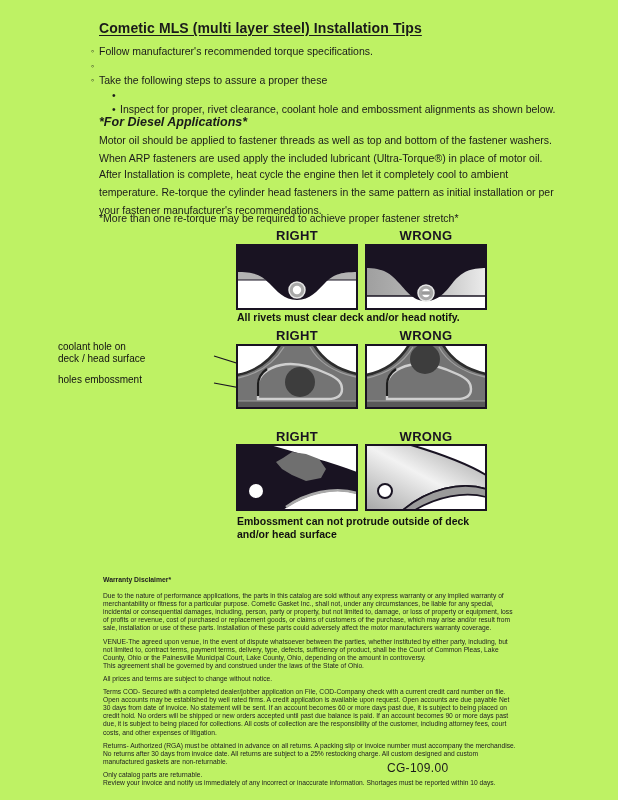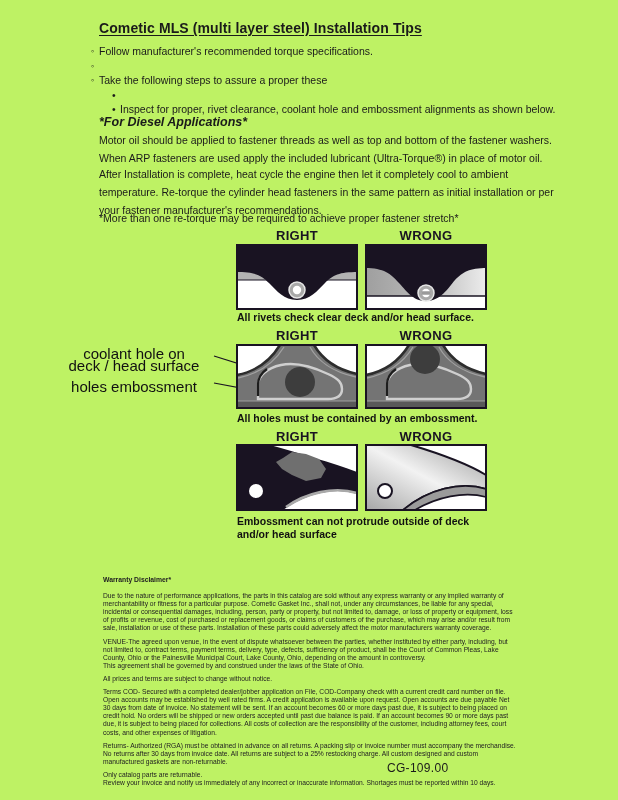--- a/index.html
+++ b/index.html
@@ -16,21 +16,21 @@
   .b-row{display:flex;align-items:flex-start;}
   .b-row .bm{width:8px;flex:0 0 8px;font-size:9px;line-height:14.6px;}
   .b-row.sub{margin-left:21px;}
   .b-row.sub .bm{font-size:10.5px;}
   .dheading{left:99px;top:115px;margin:0;font-size:12.5px;font-weight:bold;font-style:italic;}
   .para{margin:0;font-size:10.5px;line-height:18px;width:455px;left:99px;}
   .drow{left:0;width:618px;}
   .dlabel{position:absolute;top:0;font-size:13px;font-weight:bold;text-align:center;letter-spacing:.3px;color:#191322;}
   .panel{position:absolute;display:block;}
   .caption{position:absolute;font-size:10.5px;font-weight:bold;white-space:pre-line;line-height:13px;color:#111;}
-  .ann{position:absolute;text-align:center;font-size:15px;line-height:11.5px;color:#111;margin-top:7px;}
+  .ann{position:absolute;text-align:left;font-size:10px;line-height:11.5px;color:#111;}
   .leaders{position:absolute;left:0;top:0;pointer-events:none;}
   .warranty{left:103px;top:576px;width:414px;font-size:6.7px;line-height:8.1px;color:#222;}
   .warranty h3{margin:0 0 8px 0;font-size:6.8px;line-height:8.1px;font-weight:bold;}
   .warranty p{margin:0 0 5px 0;}
   .warranty p.tight{margin:0;}
   .footer-code{left:387px;top:761px;font-size:12px;letter-spacing:.3px;color:#1a1a1a;}
 </style>
 </head>
 <body>
 
@@ -90,21 +90,21 @@
       <rect x="1" y="24" width="120" height="28" fill="url(#g1)"></rect>
       <rect x="1" y="52" width="120" height="13" fill="#ffffff"></rect>
       <line x1="1" y1="52" x2="121" y2="52" stroke="#191322" stroke-width="1.5"></line>
       <path d="M0,0 H122 V24 C104,24 98,28 90,36 C83,44 76,57 61,57 C47,57 41,46 33,38 C26,30 19,24 0,24 Z" fill="#191322"></path>
       <circle cx="61" cy="49" r="8" fill="#a9a9a9" stroke="#e6e6e6" stroke-width="1.5"></circle>
       <circle cx="61" cy="49" r="4.2" fill="#ffffff"></circle>
       <line x1="56.5" y1="49" x2="65.5" y2="49" stroke="#9a9a9a" stroke-width="3.5"></line>
       <rect x="1" y="1" width="120" height="64" fill="none" stroke="#191322" stroke-width="2"></rect>
     </svg>
 
-    <div class="caption" style="left:237px;top:83px">All rivets check clear deck and/or head surface.</div>
+    <div class="caption" style="left:237px;top:83px">All rivets must clear deck and/or head notify.</div>
   </div>
 
   <div class="abs drow" style="top:328px;height:100px">
     <div class="dlabel" style="left:236px;width:122px">RIGHT</div>
     <div class="dlabel" style="left:365px;width:122px">WRONG</div>
 
     <div class="ann" style="left:58px;top:13px;width:152px">
       <div>coolant hole on</div>
       <div>deck / head surface</div>
     </div>
@@ -140,21 +140,20 @@
       <path d="M48,3 C40,16 26,29 2,34" fill="none" stroke="#a2a2a2" stroke-width="1.3"></path>
       <path d="M78,1 H121 V30 C98,25 85,13 78,1 Z" fill="#ffffff"></path>
       <path d="M78,1 C85,13 98,25 121,30" fill="none" stroke="#2d2d2d" stroke-width="2.5"></path>
       <path d="M74,3 C81,16 96,28 120,33" fill="none" stroke="#a2a2a2" stroke-width="1.3"></path>
       <path d="M22,55 L22,41 C22,32 31,24 45,21 C59,18 73,21 92,30 C103,35 106,39 106,45 C106,52 101,55 92,55 Z" fill="none" stroke="#cfcfcf" stroke-width="2.4"></path>
       <path d="M22,52 L22,41 C22,35 25,29 31,25" fill="none" stroke="#1d1d1d" stroke-width="2.4"></path>
       <circle cx="60" cy="15" r="15" fill="#3d3d3d"></circle>
       <rect x="1" y="1" width="120" height="63" fill="none" stroke="#191322" stroke-width="2"></rect>
     </svg>
 
-    <div class="caption" style="left:237px;top:84px">All holes must be contained by an embossment.</div>
   </div>
 
   <div class="abs drow" style="top:429px;height:115px">
     <div class="dlabel" style="left:236px;width:122px">RIGHT</div>
     <div class="dlabel" style="left:365px;width:122px">WRONG</div>
 
     <svg class="panel" style="left:236px;top:15px" width="122" height="67" viewBox="0 0 122 67">
       <rect width="122" height="67" fill="#ffffff"></rect>
       <path d="M1,1 H34 C62,9 97,19 121,28 L121,50 C97,42 68,51 47,66 L1,66 Z" fill="#191322"></path>
       <path d="M50,63 C70,49 98,42 121,49" fill="none" stroke="#a9a9a9" stroke-width="2.6"></path>

